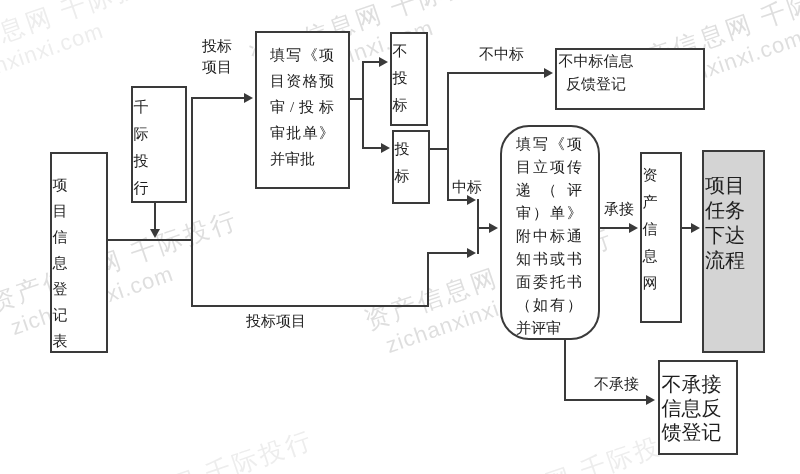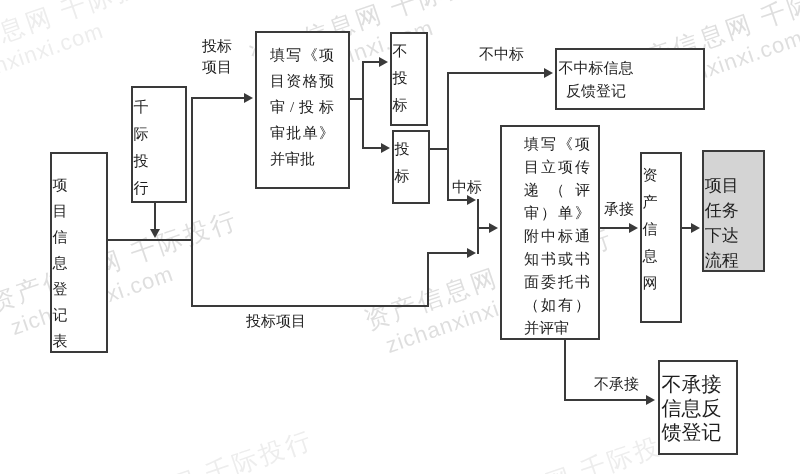--- a/index.html
+++ b/index.html
@@ -123,33 +123,33 @@
   </div>
 
   <div class="box" style="left:390px;top:32px;width:38px;height:94px;padding-top:4px;line-height:27px;">
     <div class="vtext">不投标</div>
   </div>
 
   <div class="box" style="left:392px;top:130px;width:38px;height:74px;padding-top:4px;line-height:27px;">
     <div class="vtext">投标</div>
   </div>
 
-  <div class="box" style="left:555px;top:48px;width:150px;height:62px;padding-top:7px;line-height:23px;">
+  <div class="box" style="left:555px;top:48px;width:150px;height:62px;line-height:23px;">
     <div style="width:5.2em;text-align:center;word-break:break-all;">不中标信息反馈登记</div>
   </div>
 
-  <div class="box" style="left:500px;top:125px;width:100px;height:215px;padding:6px 0 0 14px;justify-content:center;line-height:23px;">
+  <div class="box" style="left:500px;top:125px;width:100px;height:215px;padding:6px 0 0 14px;justify-content:flex-start;line-height:23px;border-radius:29px;">
     <div class="ptext" style="width:66px;">填写《项目立项传递（评审）单》附中标通知书或书面委托书（如有）并评审</div>
   </div>
 
   <div class="box" style="left:640px;top:152px;width:42px;height:171px;padding-top:8px;line-height:27px;">
     <div class="vtext">资产信息网</div>
   </div>
 
-  <div class="box gray" style="left:702px;top:150px;width:63px;height:122px;padding-top:21px;font-size:17px;line-height:25px;">
+  <div class="box gray" style="left:702px;top:150px;width:63px;height:203px;padding-top:21px;font-size:20px;line-height:25px;">
     <div style="width:2.1em;word-break:break-all;text-align:center;">项目任务下达流程</div>
   </div>
 
   <div class="box" style="left:658px;top:360px;width:80px;height:95px;padding-top:10px;font-size:20px;line-height:24px;">
     <div style="width:3.15em;word-break:break-all;text-align:center;">不承接信息反馈登记</div>
   </div>
 
   <div class="lbl lbl-wrap" style="left:202px;top:36px;width:34px;">投标项目</div>
   <div class="lbl" style="left:479px;top:44px;">不中标</div>
   <div class="lbl" style="left:452px;top:177px;">中标</div>

